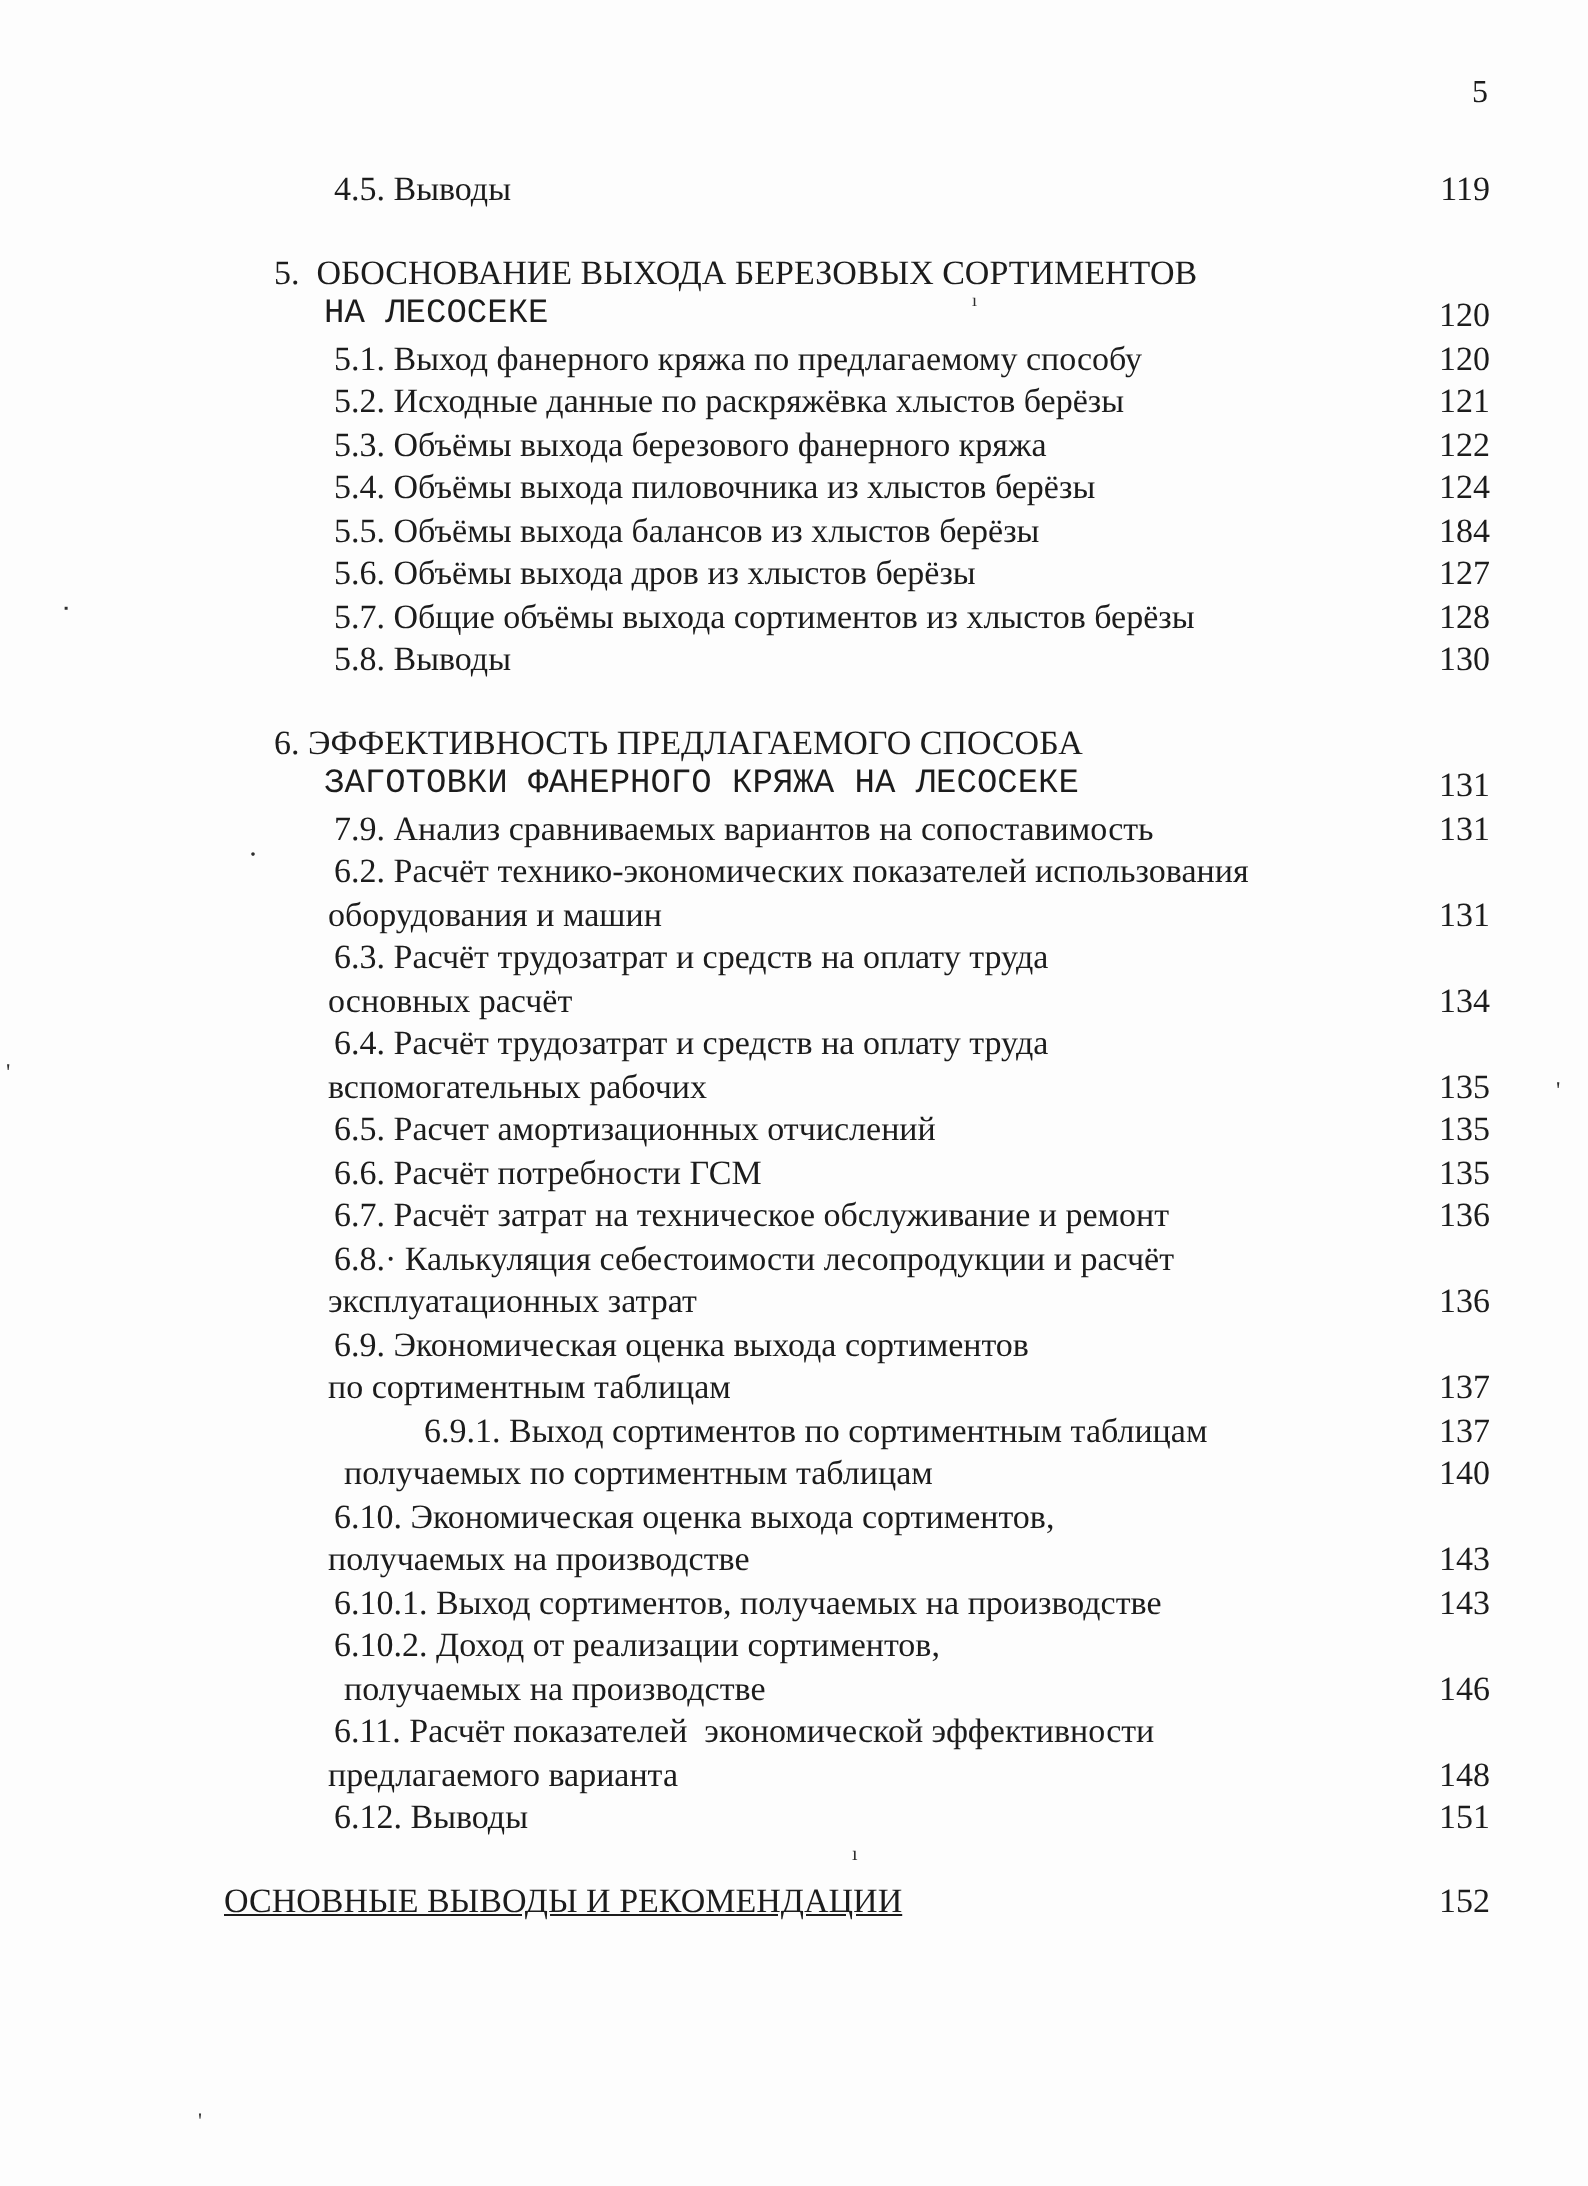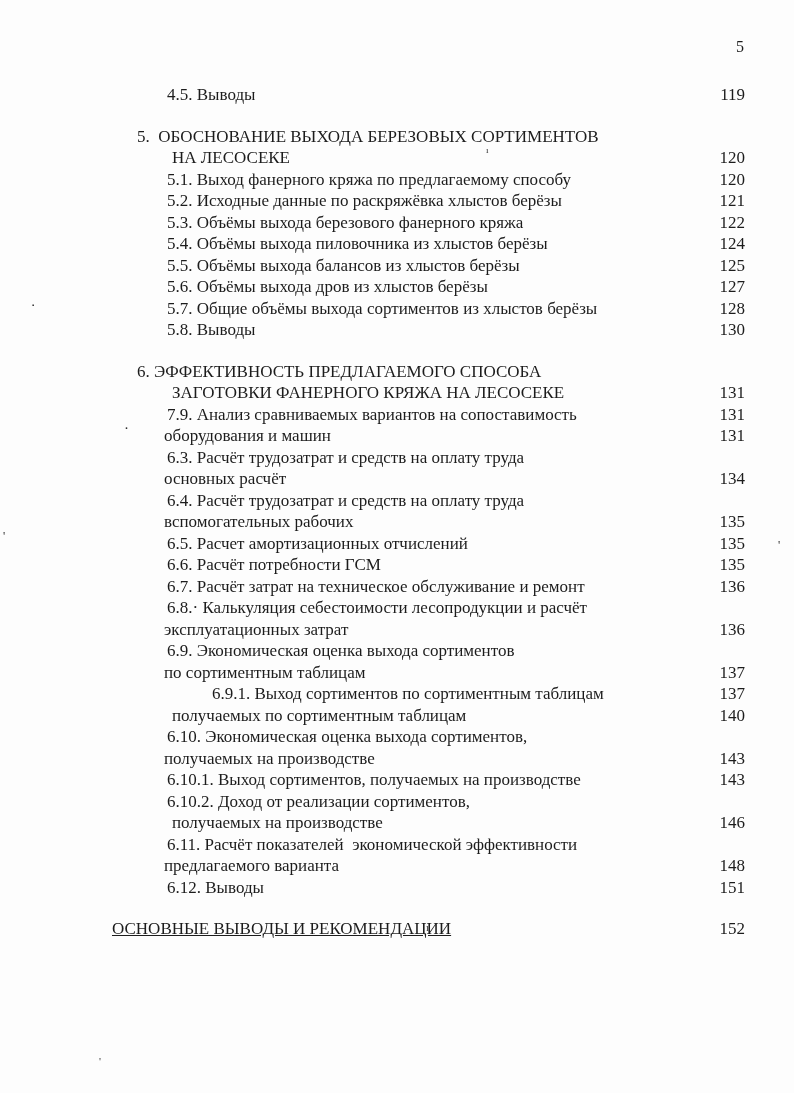--- a/index.html
+++ b/index.html
@@ -40,21 +40,21 @@
   }
   .pagenum {
     position: absolute;
     right: 49px;
     top: 0;
     line-height: 21.5px;
     text-align: right;
   }
   
   .chapter      { left: 137px; }
-  .chapter-cont { left: 172px; }
+  .chapter-cont { left: 162px; font-family: Liberation Mono, monospace; }
   .main         { left: 112px; text-decoration: underline; }
   .sub          { left: 167px; }
   .sub-cont     { left: 164px; }
   .sub2         { left: 167px; }
   .sub2-cont    { left: 172px; }
   .subsub       { left: 212px; text-align: right; }
   .subsub-cont  { left: 172px; }
   .gap { height: 20px; }
   .speck {
     position: absolute;
@@ -92,21 +92,21 @@
       <div class="row">
         <span class="label sub">5.3. Объёмы выхода березового фанерного кряжа</span>
         <span class="pagenum">122</span>
       </div>
       <div class="row">
         <span class="label sub">5.4. Объёмы выхода пиловочника из хлыстов берёзы</span>
         <span class="pagenum">124</span>
       </div>
       <div class="row">
         <span class="label sub">5.5. Объёмы выхода балансов из хлыстов берёзы</span>
-        <span class="pagenum">125</span>
+        <span class="pagenum">184</span>
       </div>
       <div class="row">
         <span class="label sub">5.6. Объёмы выхода дров из хлыстов берёзы</span>
         <span class="pagenum">127</span>
       </div>
       <div class="row">
         <span class="label sub">5.7. Общие объёмы выхода сортиментов из хлыстов берёзы</span>
         <span class="pagenum">128</span>
       </div>
       <div class="row">
@@ -117,20 +117,23 @@
       <div class="row">
         <span class="label chapter">6. ЭФФЕКТИВНОСТЬ ПРЕДЛАГАЕМОГО СПОСОБА</span>
       </div>
       <div class="row">
         <span class="label chapter-cont">ЗАГОТОВКИ ФАНЕРНОГО КРЯЖА НА ЛЕСОСЕКЕ</span>
         <span class="pagenum">131</span>
       </div>
       <div class="row">
         <span class="label sub">7.9. Анализ сравниваемых вариантов на сопоставимость</span>
         <span class="pagenum">131</span>
+      </div>
+      <div class="row">
+        <span class="label sub">6.2. Расчёт технико-экономических показателей использования</span>
       </div>
       <div class="row">
         <span class="label sub-cont">оборудования и машин</span>
         <span class="pagenum">131</span>
       </div>
       <div class="row">
         <span class="label sub">6.3. Расчёт трудозатрат и средств на оплату труда</span>
       </div>
       <div class="row">
         <span class="label sub-cont">основных расчёт</span>

